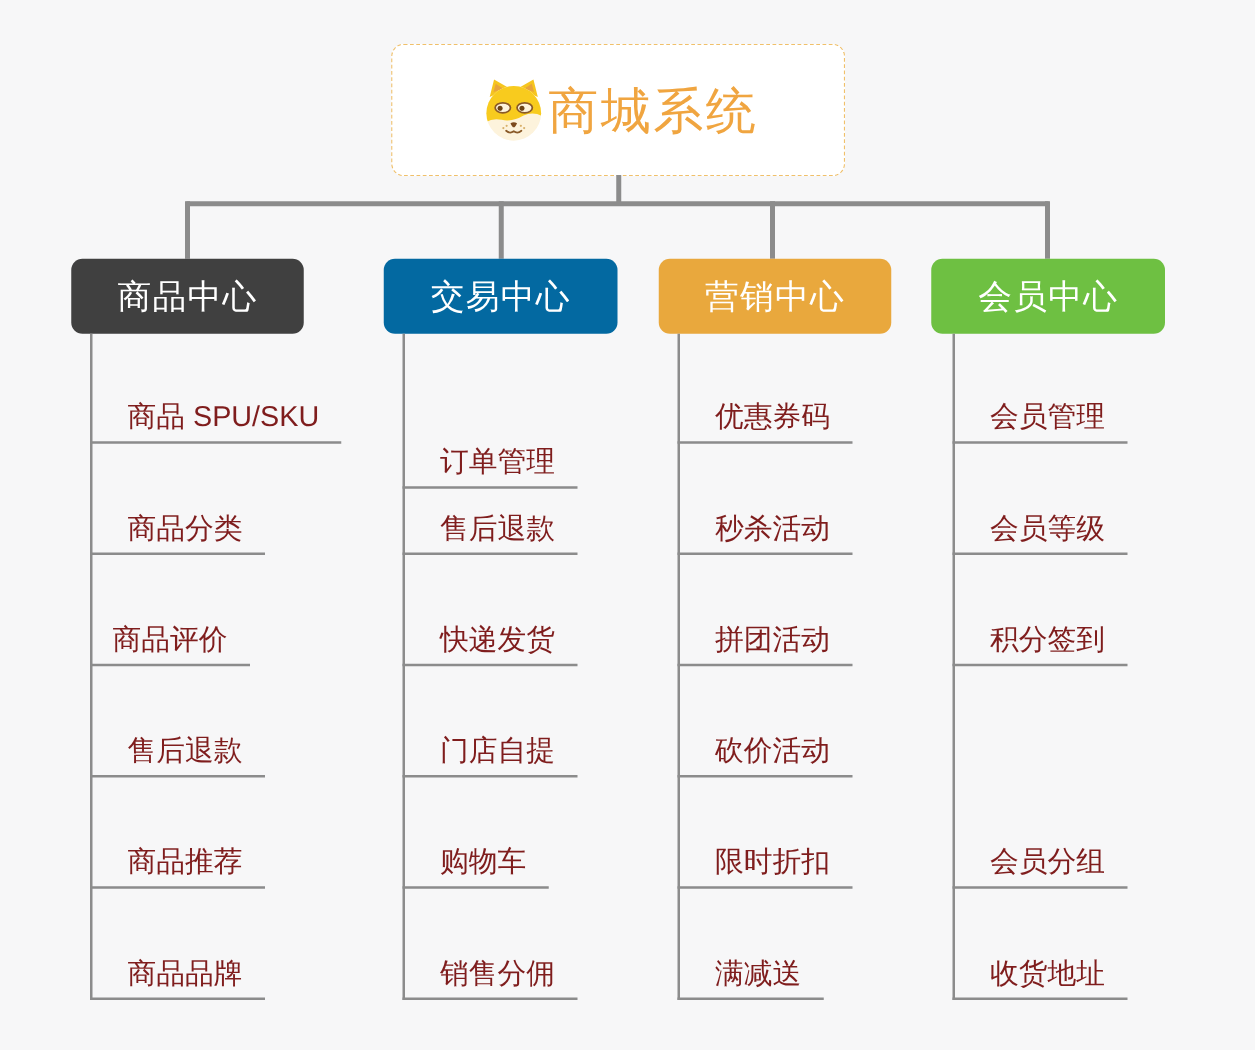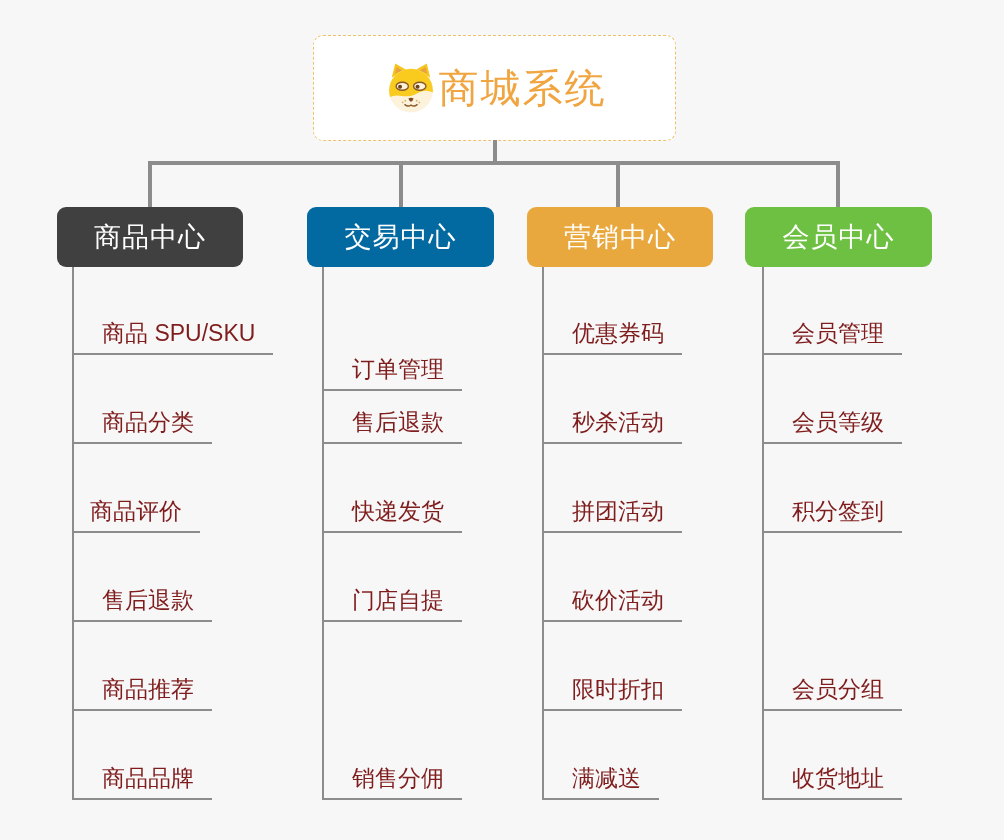--- a/index.html
+++ b/index.html
@@ -119,20 +119,21 @@
     <div class="leaf r4" style="border-bottom-color: rgb(140, 140, 140);"><span>商品推荐</span></div>
     <div class="leaf r5" style="border-bottom-color: rgb(140, 140, 140);"><span>商品品牌</span></div>
   </div>
 
   <div class="col c1">
     <div class="vline" style="background-color: rgb(140, 140, 140);"></div>
     <div class="leaf r0" style="border-bottom-color: rgb(140, 140, 140); margin-top: 36px;"><span>订单管理</span></div>
     <div class="leaf r1" style="border-bottom-color: rgb(140, 140, 140);"><span>售后退款</span></div>
     <div class="leaf r2" style="border-bottom-color: rgb(140, 140, 140);"><span>快递发货</span></div>
     <div class="leaf r3" style="border-bottom-color: rgb(140, 140, 140);"><span>门店自提</span></div>
+    <div class="leaf r4" style="border-bottom-color: rgb(140, 140, 140);"><span>购物车</span></div>
     <div class="leaf r5" style="border-bottom-color: rgb(140, 140, 140);"><span>销售分佣</span></div>
   </div>
 
   <div class="col c2">
     <div class="vline" style="background-color: rgb(140, 140, 140);"></div>
     <div class="leaf r0" style="border-bottom-color: rgb(140, 140, 140);"><span>优惠券码</span></div>
     <div class="leaf r1" style="border-bottom-color: rgb(140, 140, 140);"><span>秒杀活动</span></div>
     <div class="leaf r2" style="border-bottom-color: rgb(140, 140, 140);"><span>拼团活动</span></div>
     <div class="leaf r3" style="border-bottom-color: rgb(140, 140, 140);"><span>砍价活动</span></div>
     <div class="leaf r4" style="border-bottom-color: rgb(140, 140, 140);"><span>限时折扣</span></div>

